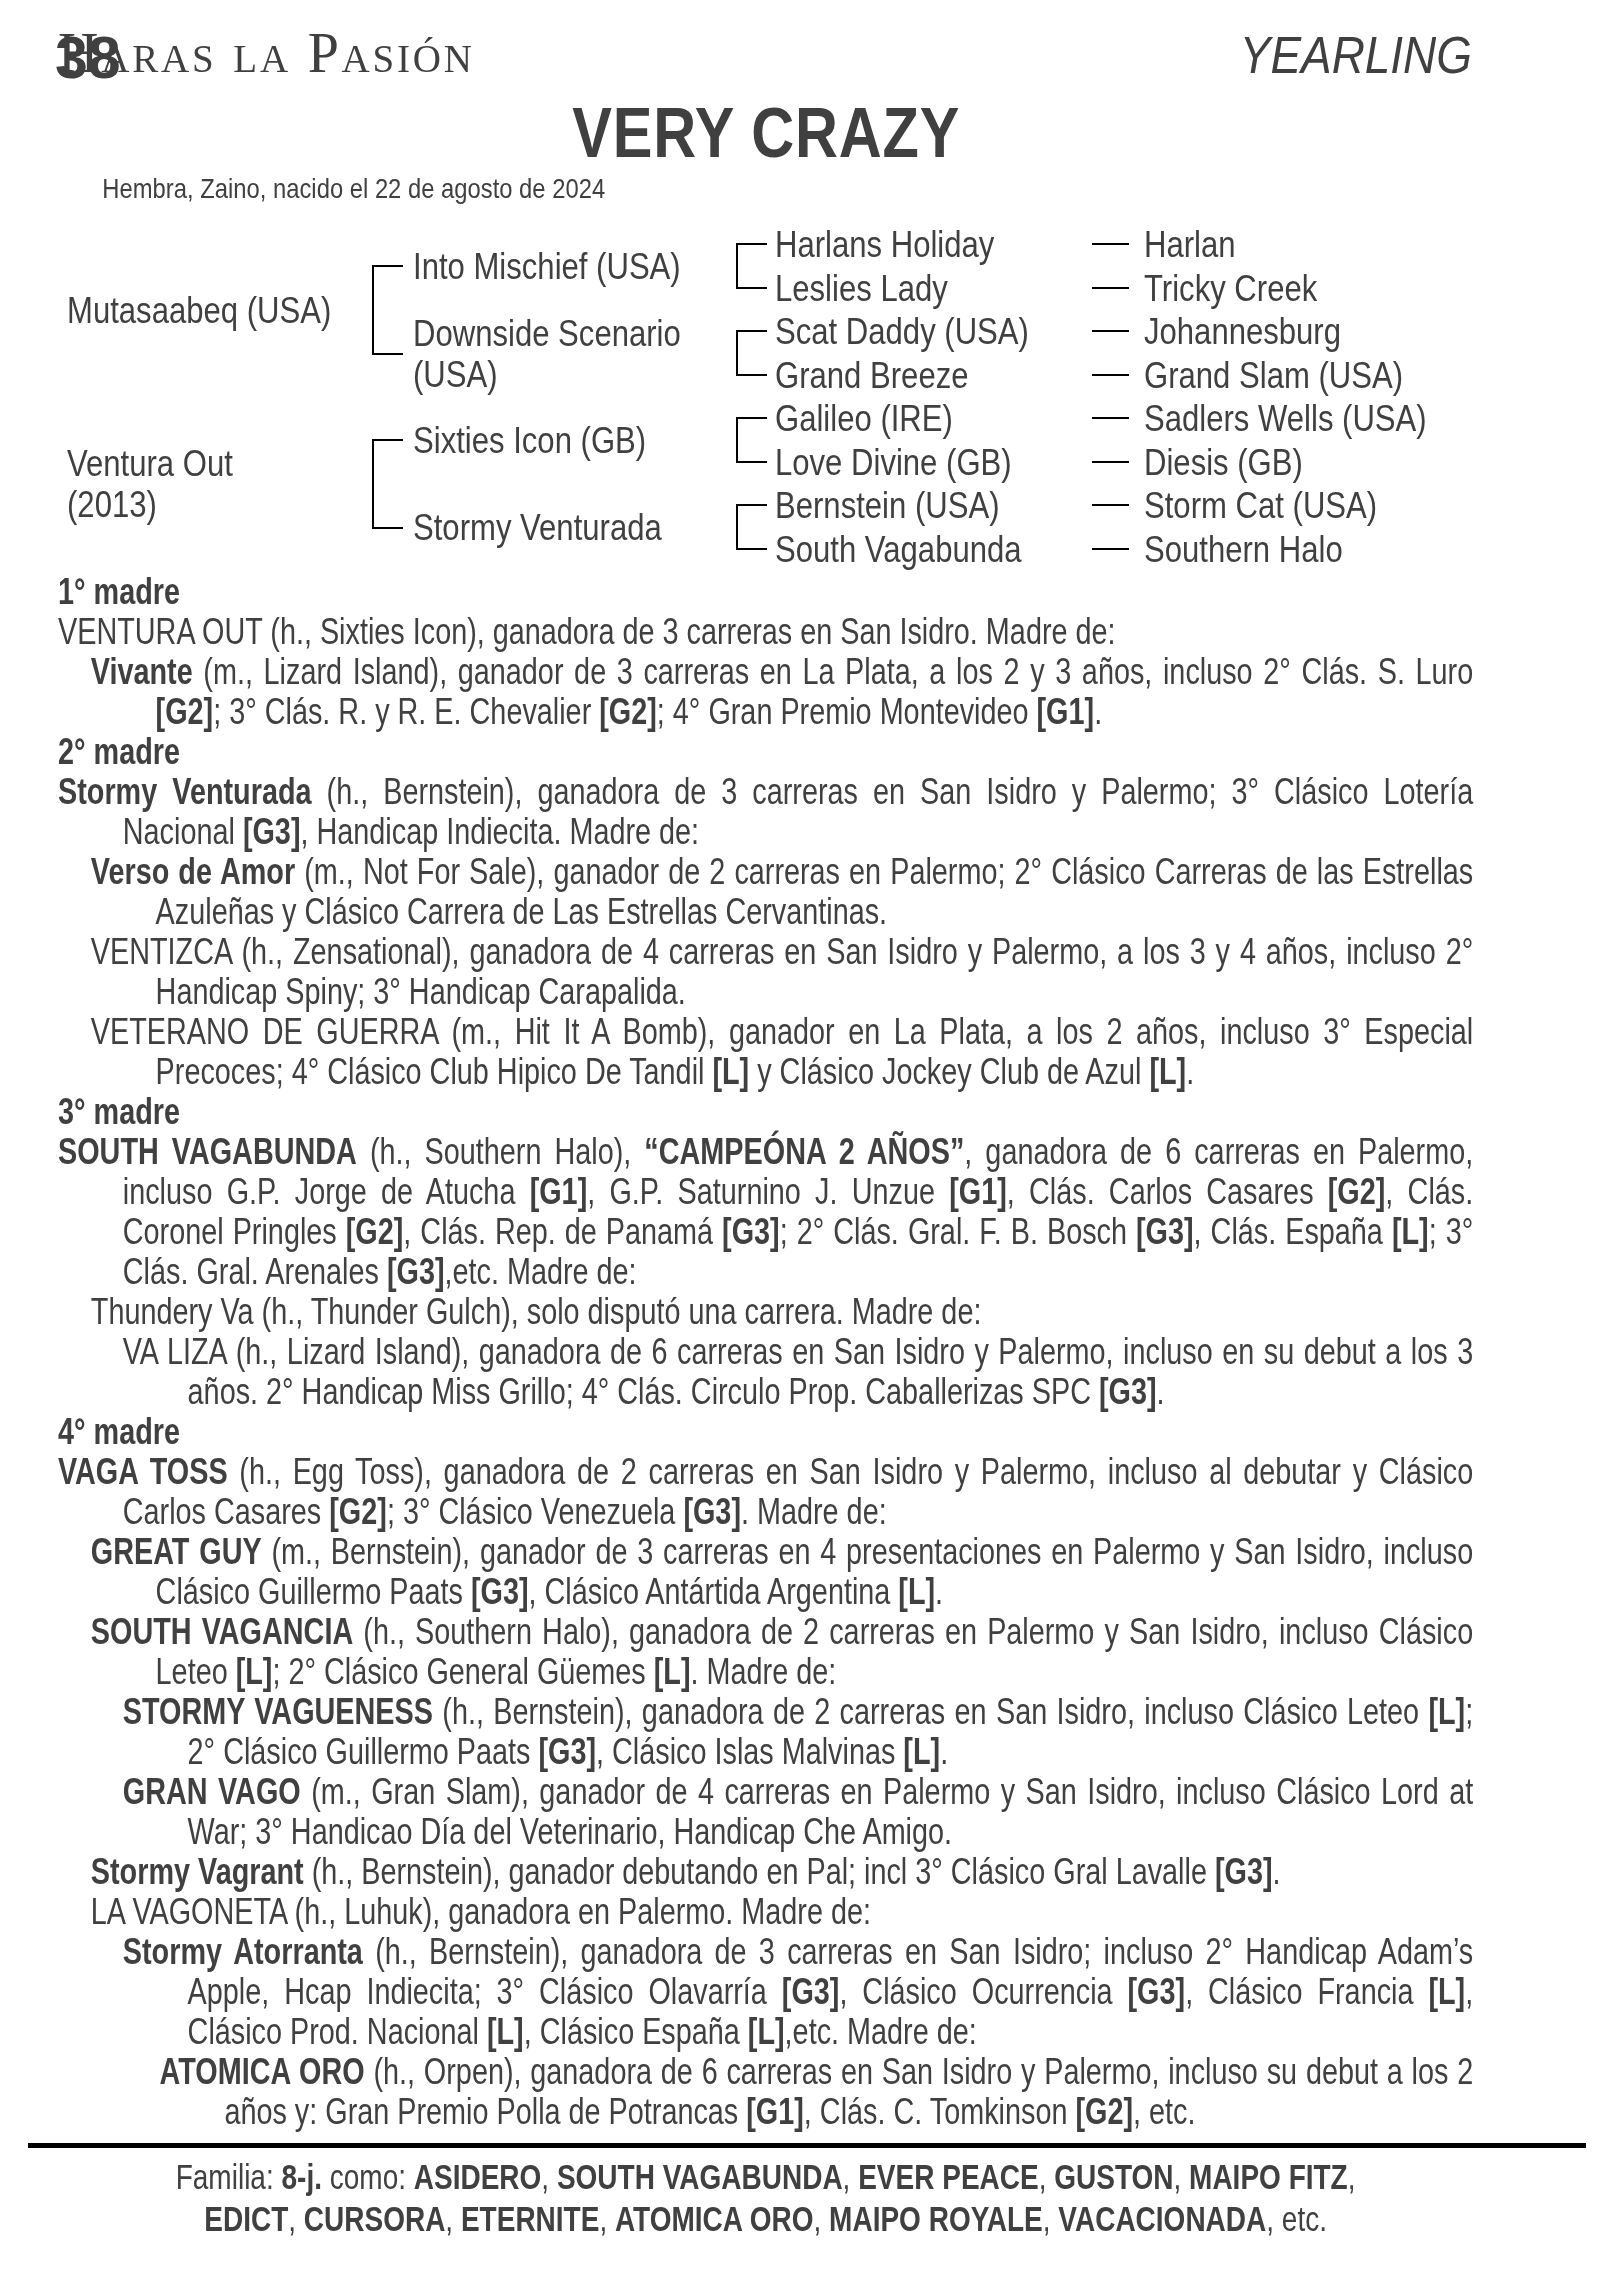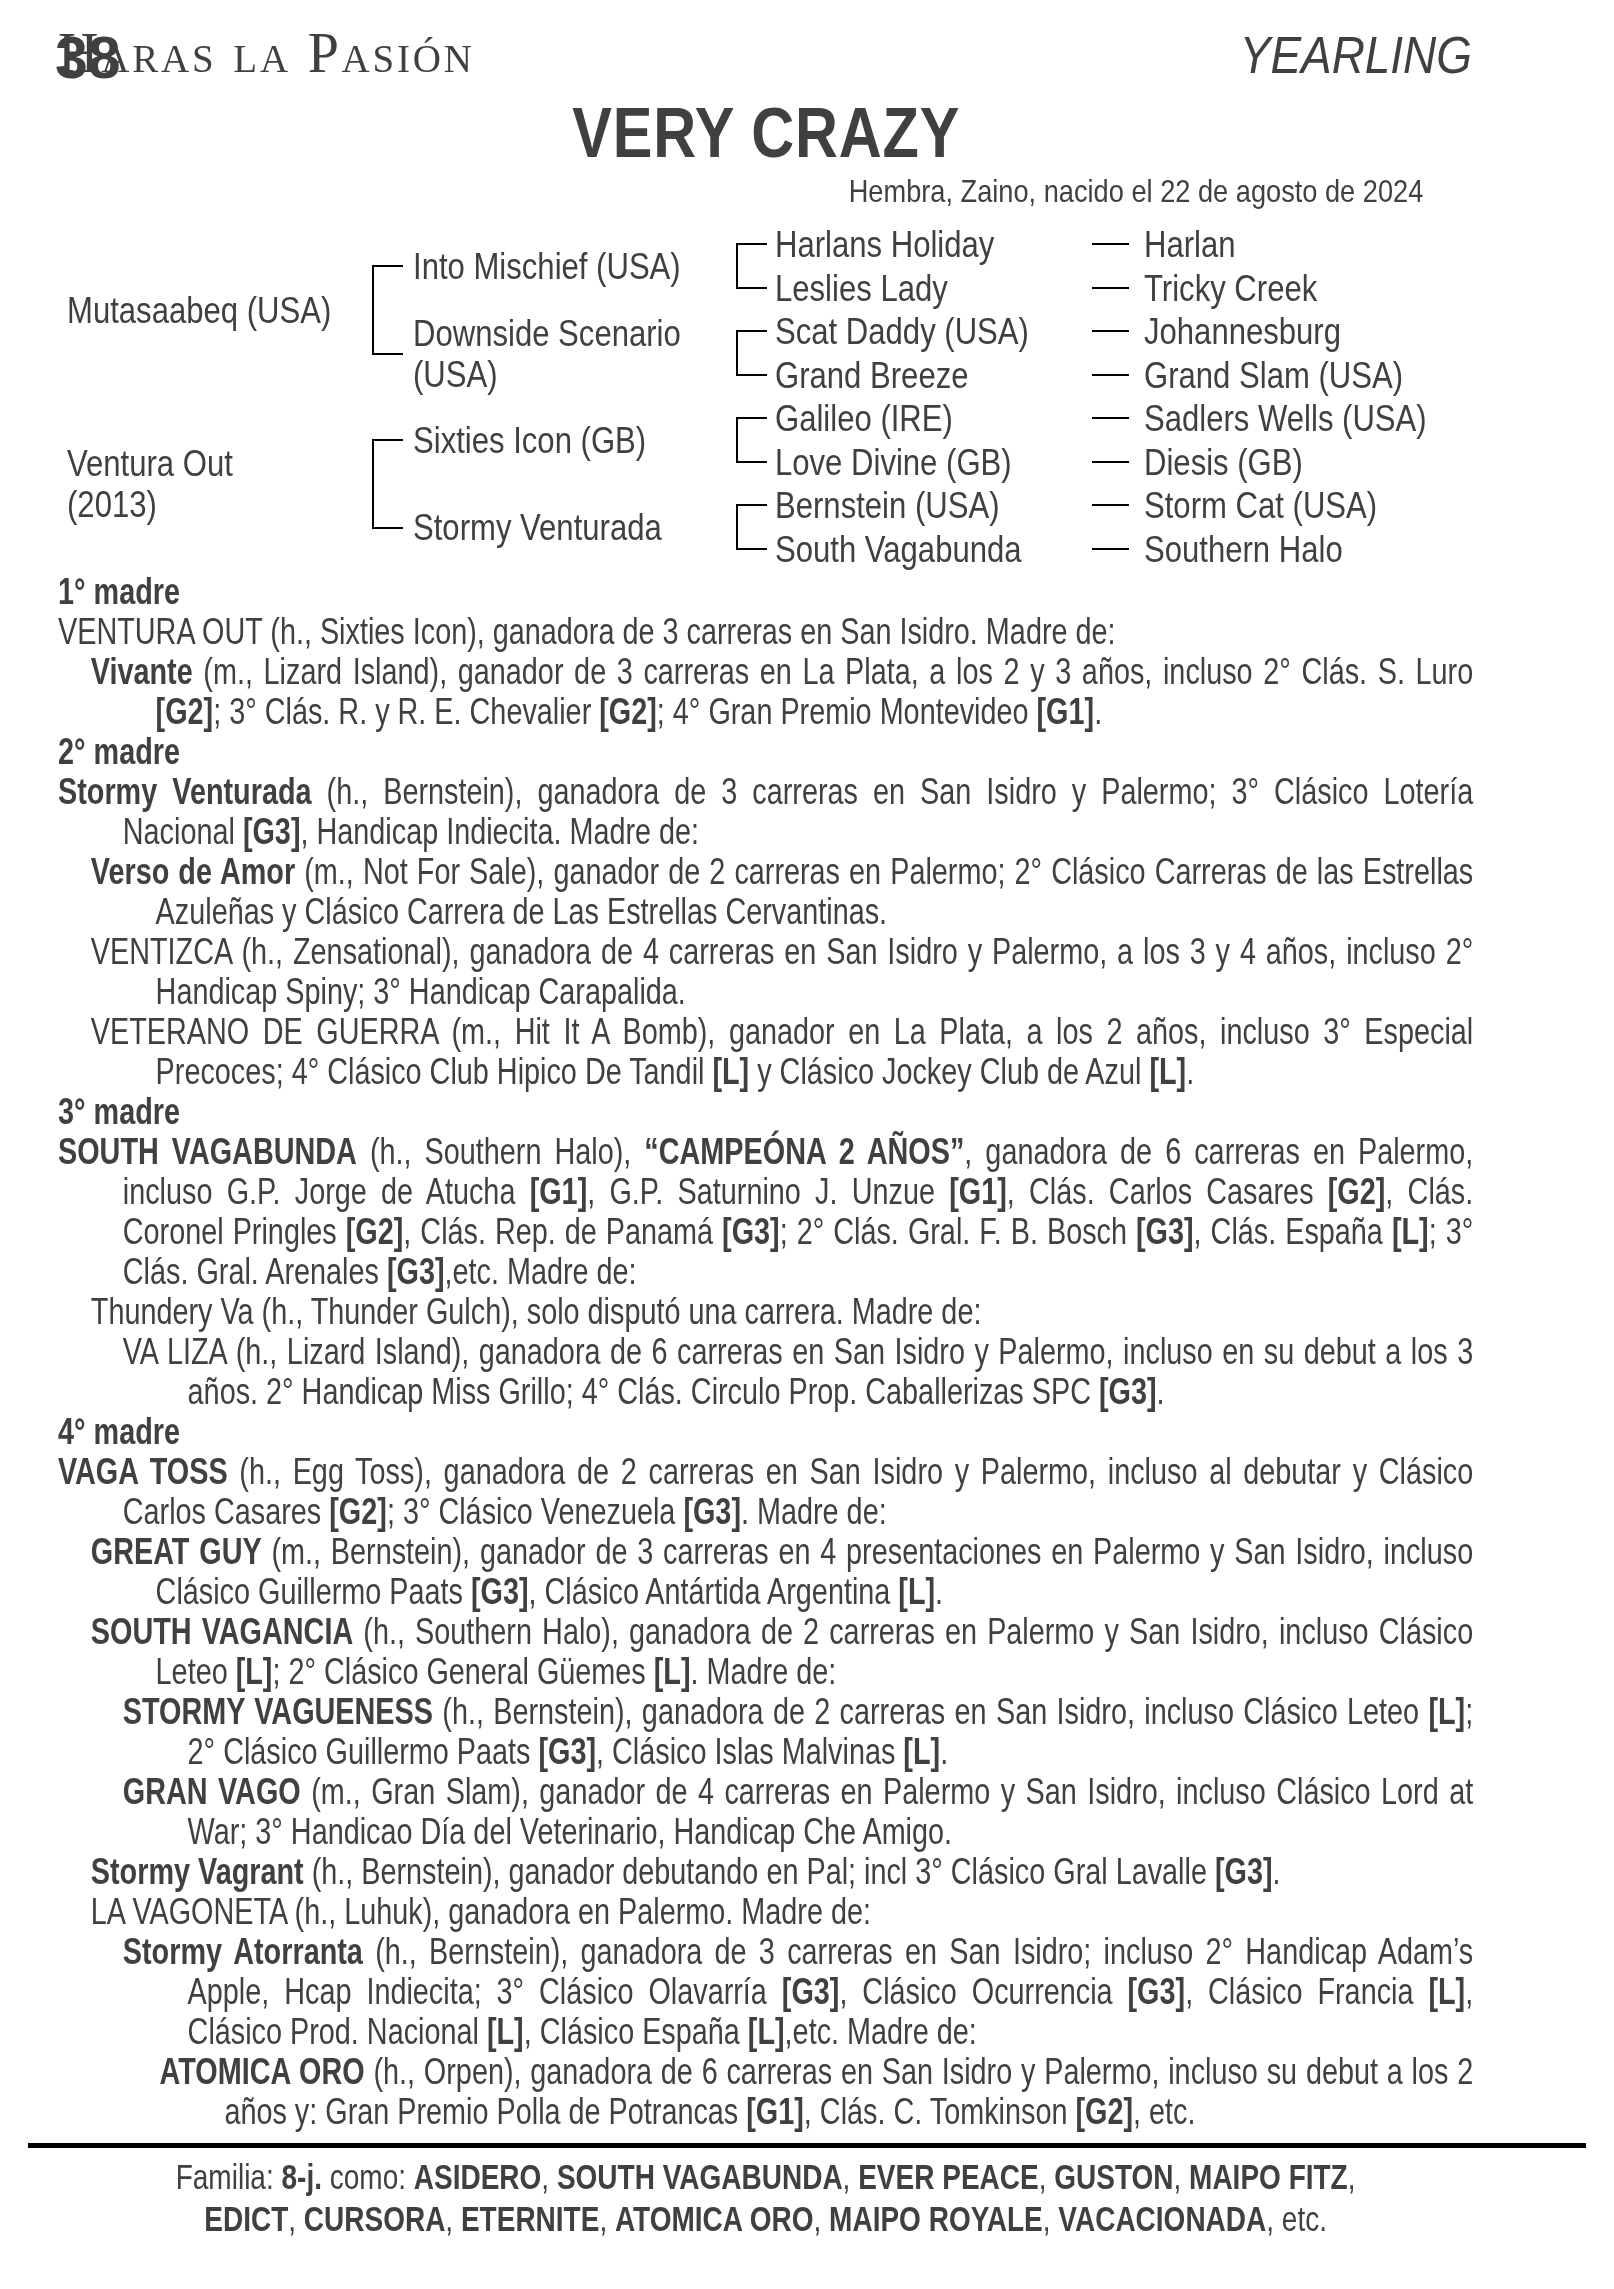--- a/index.html
+++ b/index.html
@@ -6,22 +6,22 @@
   .sheet{position:relative;width:1614px;height:2290px;background:#ffffff;color:#404040;
          font-family:"Liberation Sans",sans-serif;overflow:hidden}
   .pageno{position:absolute;left:55px;top:29px;font-size:59px;font-weight:700;line-height:1}
   .stud{position:absolute;left:58px;top:25px;width:1416px;text-align:left;
         font-family:"Liberation Serif",serif;font-variant:small-caps;font-size:56px;
         line-height:1;letter-spacing:2.8px}
   .category{position:absolute;top:30px;right:142px;font-size:51px;font-style:italic;
             line-height:1;transform:scaleX(.9);transform-origin:100% 50%}
   .hname{position:absolute;left:58px;top:98px;width:1416px;text-align:center;
          font-size:70px;font-weight:700;line-height:1;letter-spacing:0.9px}
-  .hdetails{position:absolute;left:58px;top:174px;width:1416px;text-align:right;
-            font-size:32px;line-height:1.1}
+  .hdetails{position:absolute;left:58px;top:174px;width:1416px;text-align:left;
+            font-size:28px;line-height:1.1}
   .cond85{display:inline-block;transform:scaleX(.85)}
   
   .tree{position:absolute;left:0;top:0;width:1614px;height:609px}
   .tnode{position:absolute;font-size:37px;transform:scaleX(.84);transform-origin:0 50%;
          white-space:nowrap}
   .tnode>div{height:41px;line-height:41px}
   .bracket{position:absolute;width:31px;border:2.8px solid #000;border-right:none;
            box-sizing:border-box}
   .dash{position:absolute;width:37px;height:0;border-top:2.8px solid #000}
   

